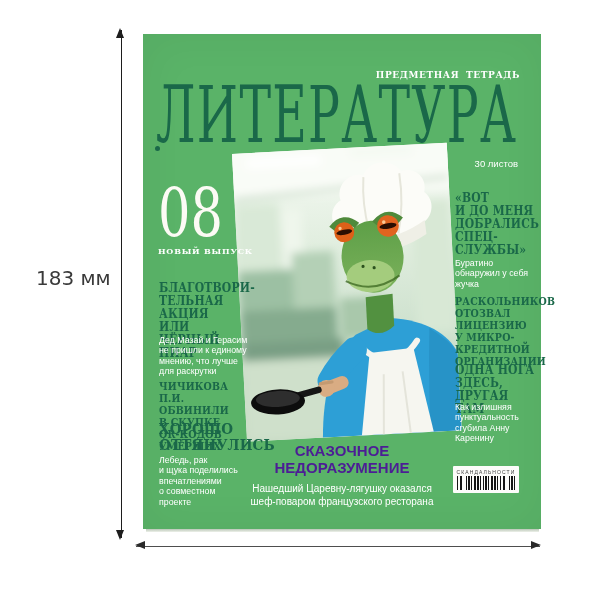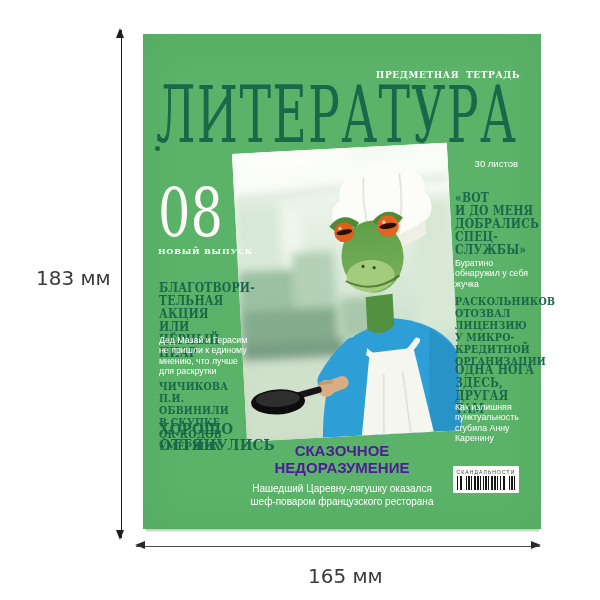--- a/index.html
+++ b/index.html
@@ -170,20 +170,25 @@
 ЧЁРНЫЙ ПИАР</div>
     <div class="deck col-l" style="top:301px">Дед Мазай и Герасим
 не пришли к единому
 мнению, что лучше
 для раскрутки</div>
     <div class="hl sm col-l" style="top:347px">ЧИЧИКОВА П.И.
 ОБВИНИЛИ В СКУПКЕ
 QR-КОДОВ УМЕРШИХ</div>
     <div class="hl lg col-l" style="top:388px">ХОРОШО
 ОТТЯНУЛИСЬ</div>
+    <div class="deck col-l" style="top:421px">Лебедь, рак
+и щука поделились
+впечатлениями
+о совместном
+проекте</div>
 
     <div class="hl col-r" style="top:158px">«ВОТ
 И ДО МЕНЯ
 ДОБРАЛИСЬ
 СПЕЦ-
 СЛУЖБЫ»</div>
     <div class="deck col-r" style="top:224px">Буратино
 обнаружил у себя
 жучка</div>
     <div class="hl sm col-r" style="top:262px">РАСКОЛЬНИКОВ
@@ -218,15 +223,14 @@
   <div class="dim-v">
     <span class="arr arr-up"></span>
     <span class="arr arr-down"></span>
   </div>
   <div class="dim-label dim-label-v">183 мм</div>
 
   <div class="dim-h">
     <span class="arr arr-left"></span>
     <span class="arr arr-right"></span>
   </div>
-  <div class="dim-label dim-label-h">165 мм</div>
 
 </div>
 
 </body></html>

